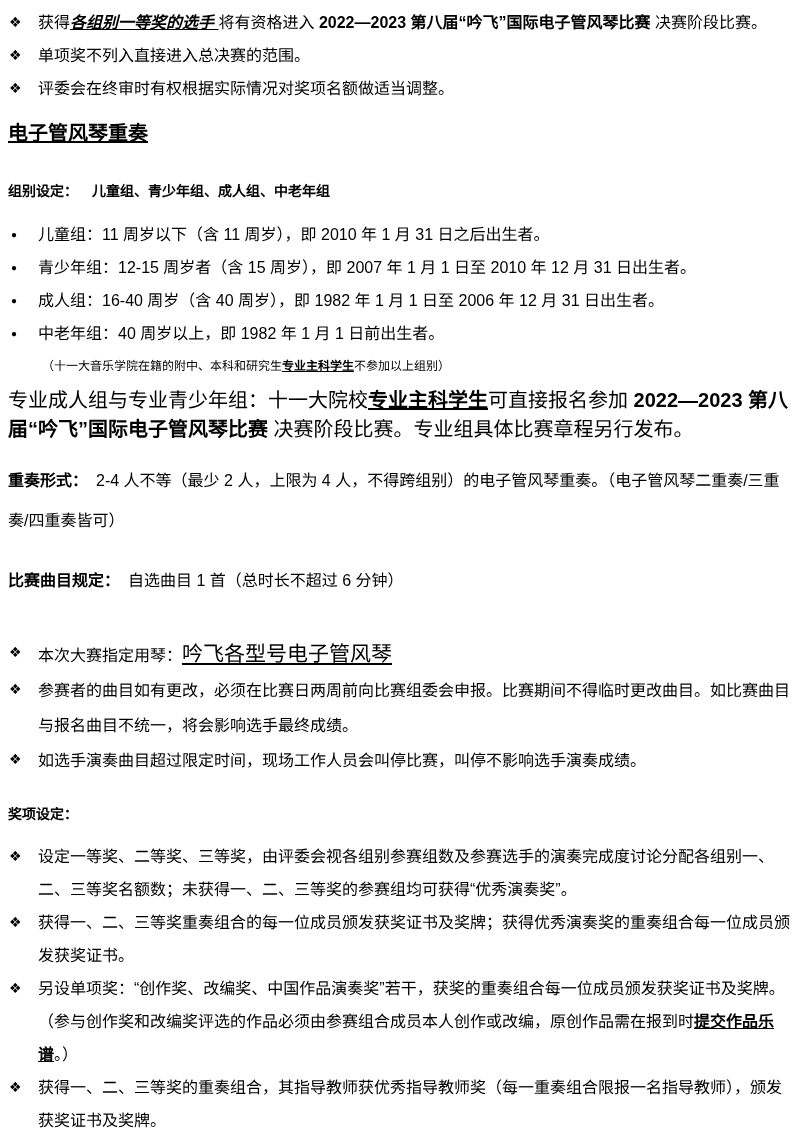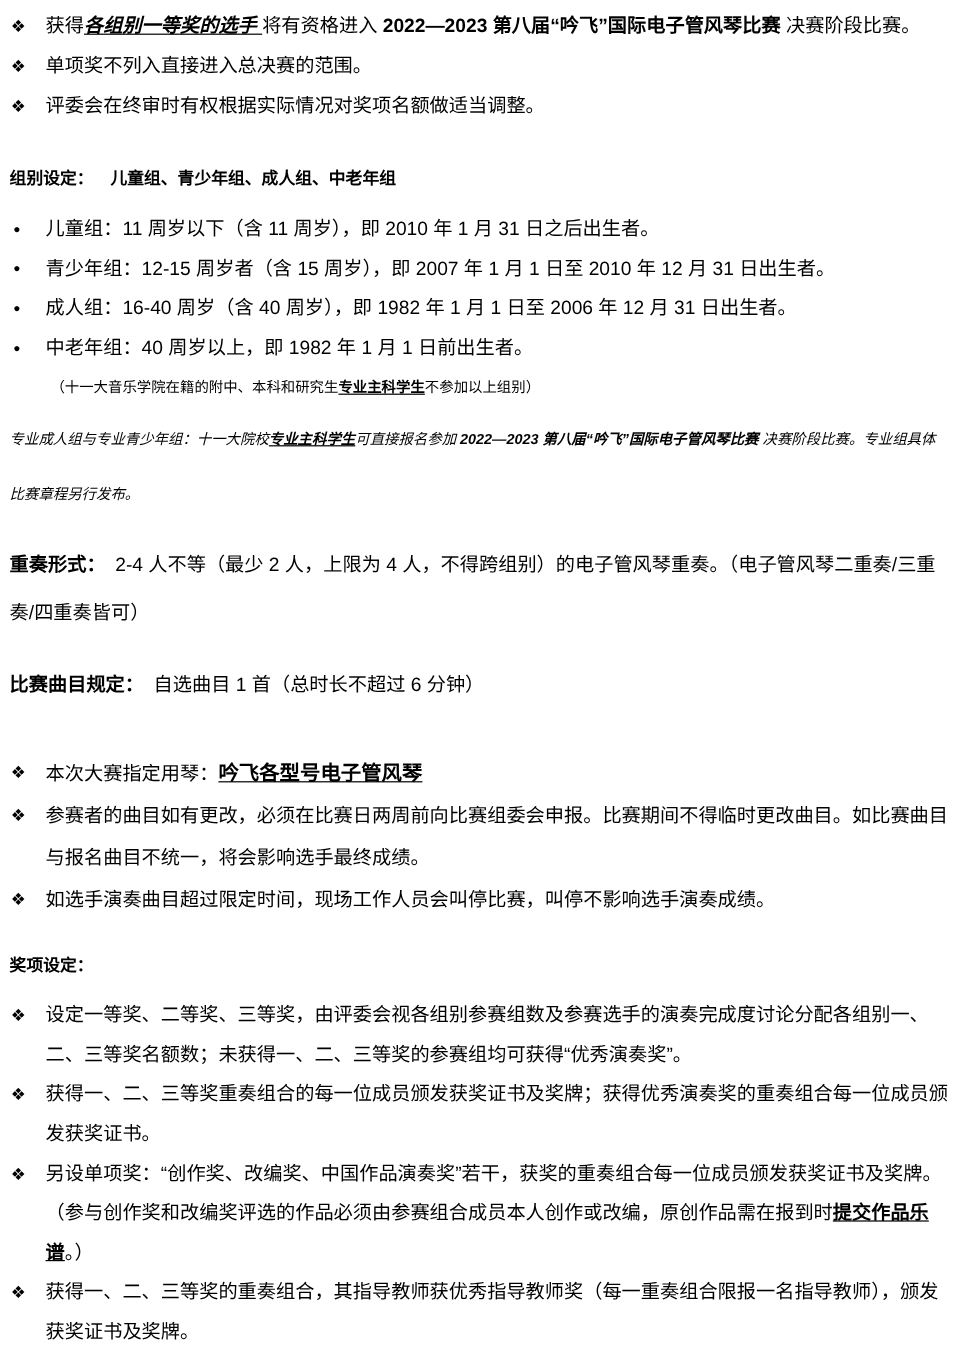--- a/index.html
+++ b/index.html
@@ -14,29 +14,29 @@
     font-family:"Liberation Sans","DejaVu Sans",sans-serif;
   }
   p{margin:0;}
   .li{position:relative;padding-left:30px;font-size:16px;line-height:33px;}
   .li.lh35{line-height:35px;}
   .mk{position:absolute;left:1px;top:0;line-height:33px;}
   .d .mk{font-size:14px;}
   .c .mk{font-size:10px;left:3px;}
   .b{font-weight:bold;text-align:right;}
   .bu{font-weight:bold;text-decoration:underline;}
-  .bu17{font-weight:bold;text-decoration:underline;font-size:17px;}
+  .bu17{font-weight:normal;text-decoration:underline;font-size:21px;}
   .biu{font-weight:bold;font-style:italic;text-decoration:underline;}
   .h1{font-size:14px;font-weight:bold;line-height:32px;}
   .h1 .gap{margin-left:14px;}
   .h2{font-size:20px;font-weight:bold;line-height:30px;margin-top:13px;}
   .h2 span{text-decoration:underline;}
   .h1.mt27{margin-top:27px;}
   .h1.mt20{margin-top:20px;}
-  .para{font-size:12px;line-height:46px;font-style:italic;}
+  .para{font-size:20px;line-height:29px;}
   .paren{padding-left:34px;font-size:12px;line-height:33px;}
   .ihpara{font-size:16px;line-height:40px;}
   .ih{font-size:16px;font-weight:bold;margin-right:8px;}
   .mt11{margin-top:11px;}
   .mt3{margin-top:3px;}
   .mt17{margin-top:17px;}
   .mt20{margin-top:20px;}
   .mt35{margin-top:35px;}
   .mt10{margin-top:10px;}
 </style>
@@ -51,20 +51,21 @@
   </div>
   <div class="li d">
     <span class="mk">❖</span>
     <p class="tx"><span>单项奖不列入直接进入总决赛的范围。</span></p>
   </div>
   <div class="li d">
     <span class="mk">❖</span>
     <p class="tx"><span>评委会在终审时有权根据实际情况对奖项名额做适当调整。</span></p>
   </div>
 
+  <p class="h2"><span>电子管风琴重奏</span></p>
 
   <p class="h1 mt27"><span>组别设定：</span><span class="gap">儿童组、青少年组、成人组、中老年组</span></p>
 
   <div class="li c mt11">
     <span class="mk">●</span>
     <p class="tx"><span>儿童组：11 周岁以下（含 11 周岁），即 2010 年 1 月 31 日之后出生者。</span></p>
   </div>
   <div class="li c">
     <span class="mk">●</span>
     <p class="tx"><span>青少年组：12-15 周岁者（含 15 周岁），即 2007 年 1 月 1 日至 2010 年 12 月 31 日出生者。</span></p>

